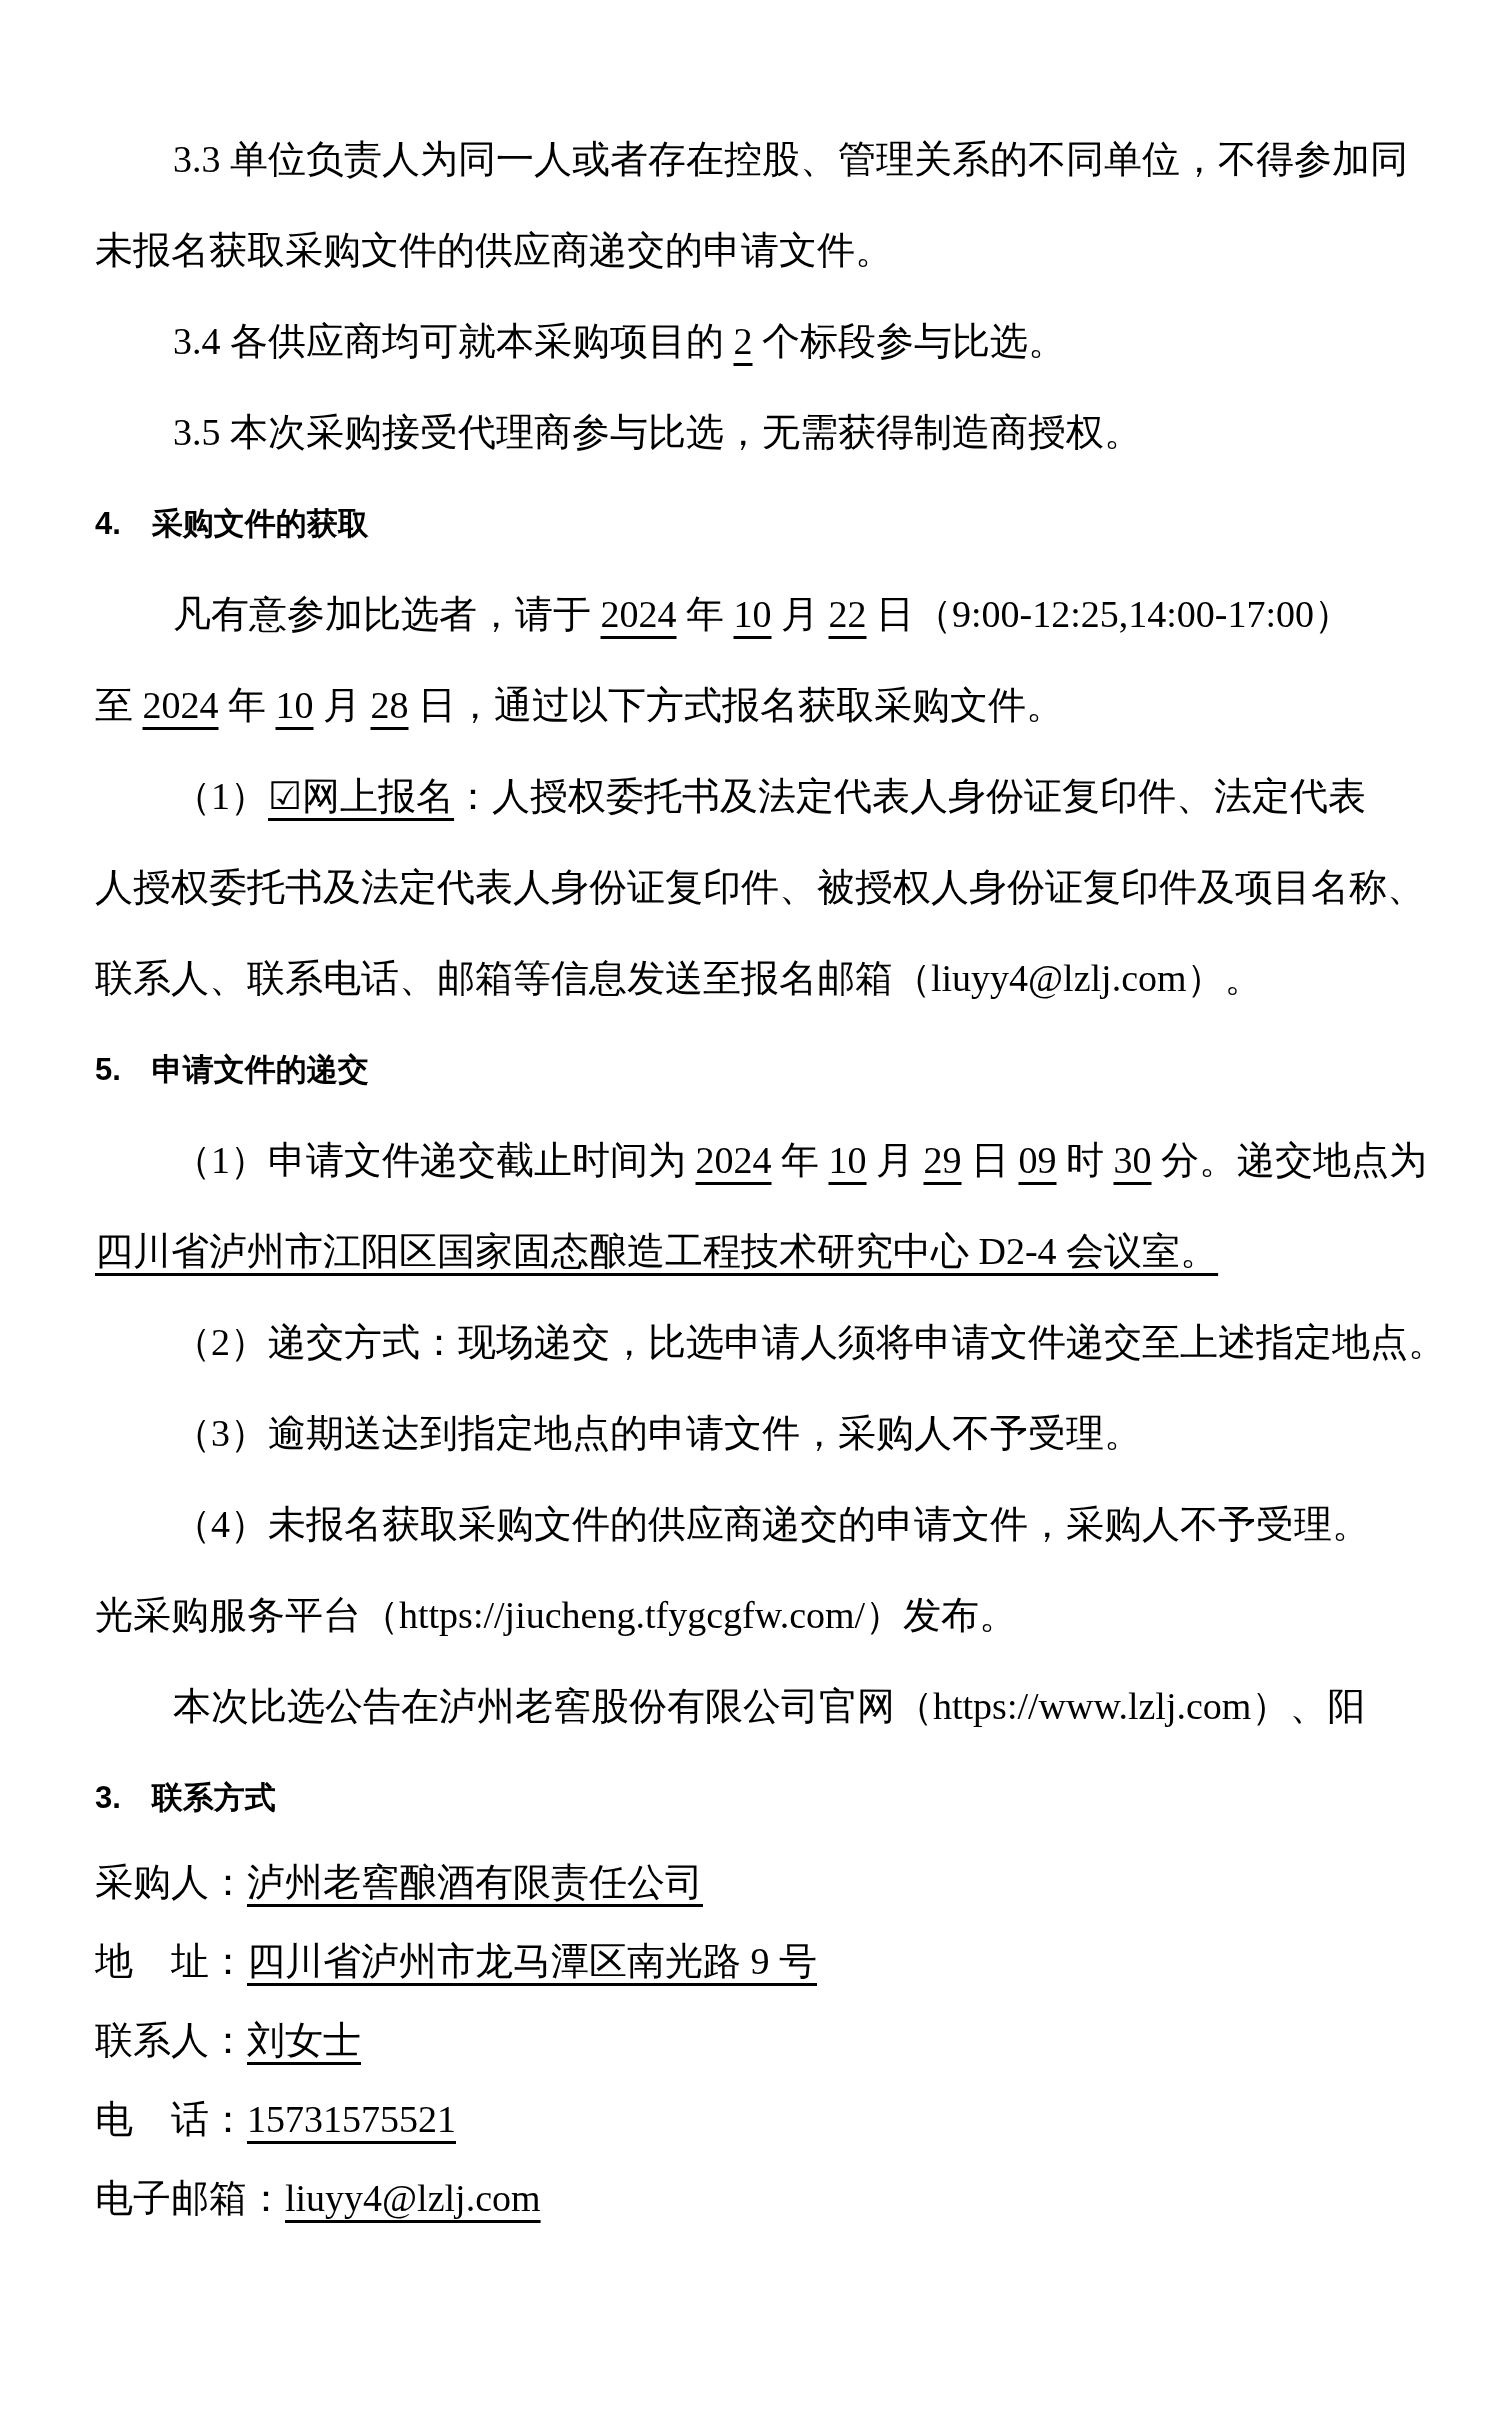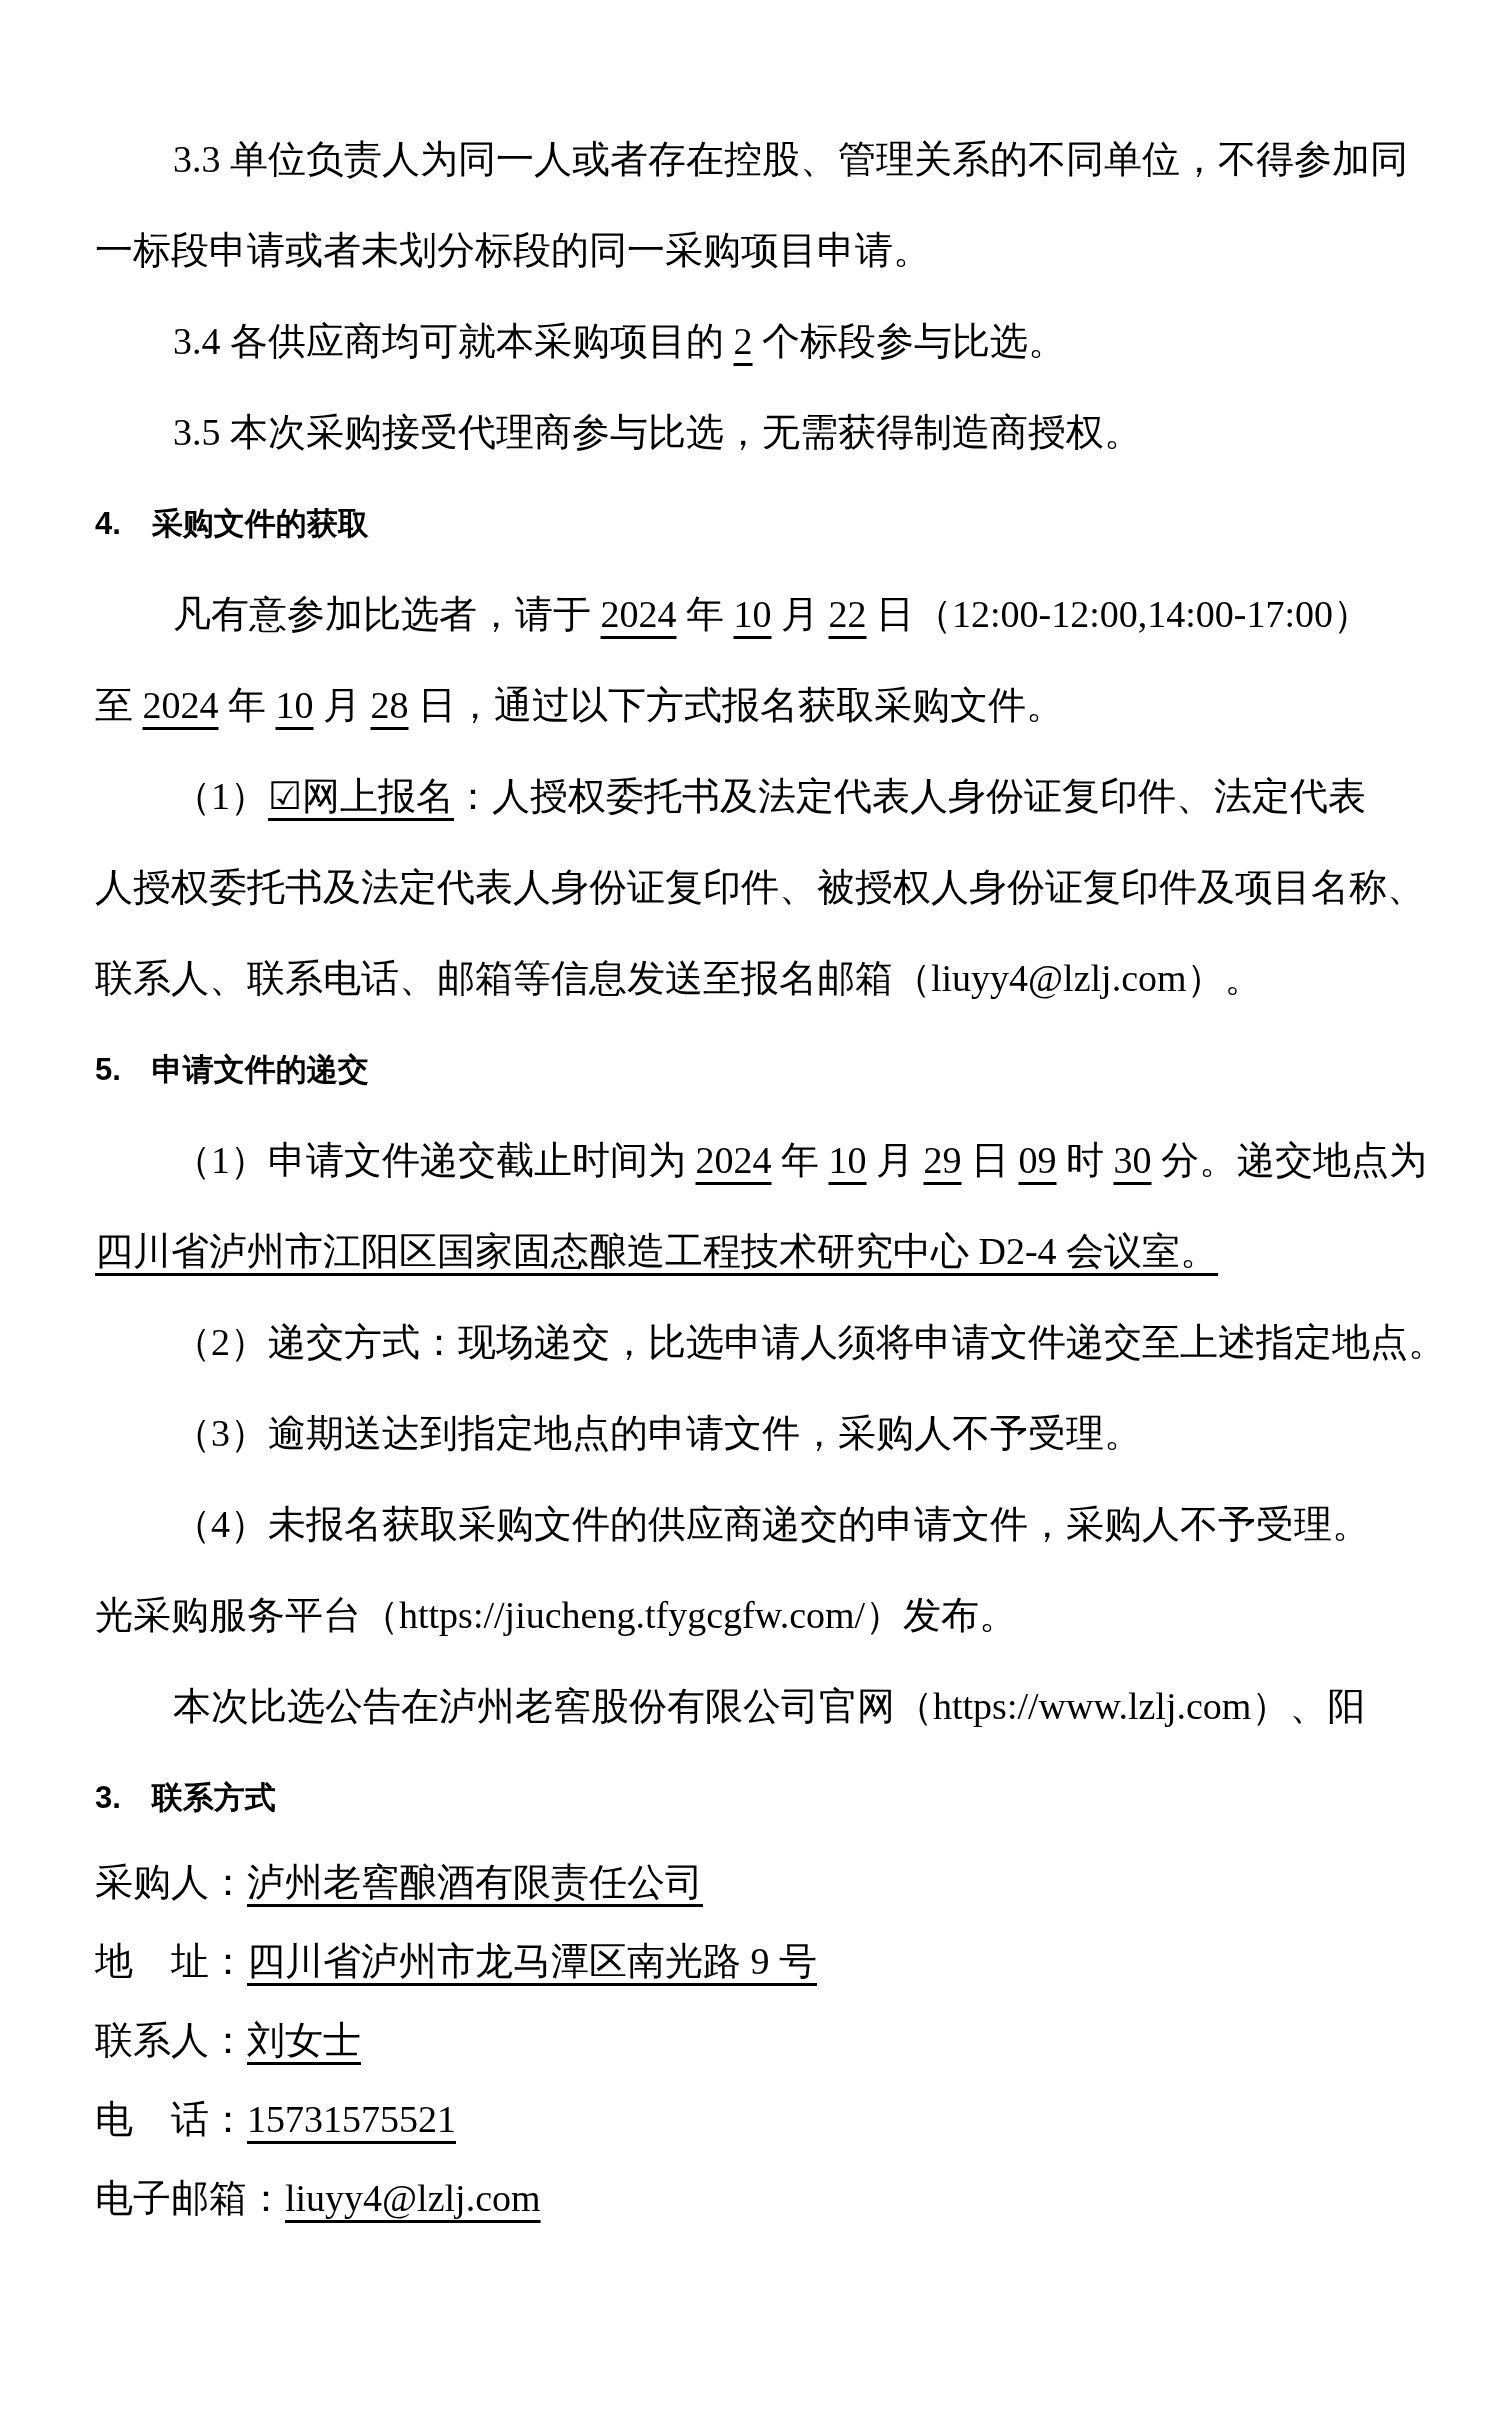--- a/index.html
+++ b/index.html
@@ -38,25 +38,25 @@
     text-decoration: underline;
     text-decoration-thickness: 3px;
     text-underline-offset: 9px;
   }
 </style>
 </head>
 <body style="background: rgb(255, 255, 255); color: rgb(0, 0, 0);">
 
 <div class="doc" id="doc-root">
     <div class="line body indent"><span class="">3.3 单位负责人为同一人或者存在控股、管理关系的不同单位，不得参加同</span></div>
-    <div class="line body"><span class="">一标段申请或者未划分标段的同一采购项目申请。</span></div>
+    <div class="line body"><span class="">未报名获取采购文件的供应商递交的申请文件。</span></div>
     <div class="line body indent"><span class="">3.4 各供应商均可就本采购项目的 </span><span class="u">2</span><span class=""> 个标段参与比选。</span></div>
     <div class="line body indent"><span class="">3.5 本次采购接受代理商参与比选，无需获得制造商授权。</span></div>
     <div class="line heading"><span class="">4.　采购文件的获取</span></div>
-    <div class="line body indent"><span class="">凡有意参加比选者，请于 </span><span class="u">2024</span><span class=""> 年 </span><span class="u">10</span><span class=""> 月 </span><span class="u">22</span><span class=""> 日（12:00-12:00,14:00-17:00）</span></div>
+    <div class="line body indent"><span class="">凡有意参加比选者，请于 </span><span class="u">2024</span><span class=""> 年 </span><span class="u">10</span><span class=""> 月 </span><span class="u">22</span><span class=""> 日（9:00-12:25,14:00-17:00）</span></div>
     <div class="line body"><span class="">至 </span><span class="u">2024</span><span class=""> 年 </span><span class="u">10</span><span class=""> 月 </span><span class="u">28</span><span class=""> 日，通过以下方式报名获取采购文件。</span></div>
     <div class="line body indent"><span class="">（1）</span><span class="u">☑网上报名</span><span class="">：人授权委托书及法定代表人身份证复印件、法定代表</span></div>
     <div class="line body"><span class="">人授权委托书及法定代表人身份证复印件、被授权人身份证复印件及项目名称、</span></div>
     <div class="line body"><span class="">联系人、联系电话、邮箱等信息发送至报名邮箱（liuyy4@lzlj.com）。</span></div>
     <div class="line heading"><span class="">5.　申请文件的递交</span></div>
     <div class="line body indent"><span class="">（1）申请文件递交截止时间为 </span><span class="u">2024</span><span class=""> 年 </span><span class="u">10</span><span class=""> 月 </span><span class="u">29</span><span class=""> 日 </span><span class="u">09</span><span class=""> 时 </span><span class="u">30</span><span class=""> 分。递交地点为</span></div>
     <div class="line body"><span class="u">四川省泸州市江阳区国家固态酿造工程技术研究中心 D2-4 会议室。</span></div>
     <div class="line body indent"><span class="">（2）递交方式：现场递交，比选申请人须将申请文件递交至上述指定地点。</span></div>
     <div class="line body indent"><span class="">（3）逾期送达到指定地点的申请文件，采购人不予受理。</span></div>
     <div class="line body indent"><span class="">（4）未报名获取采购文件的供应商递交的申请文件，采购人不予受理。</span></div>

